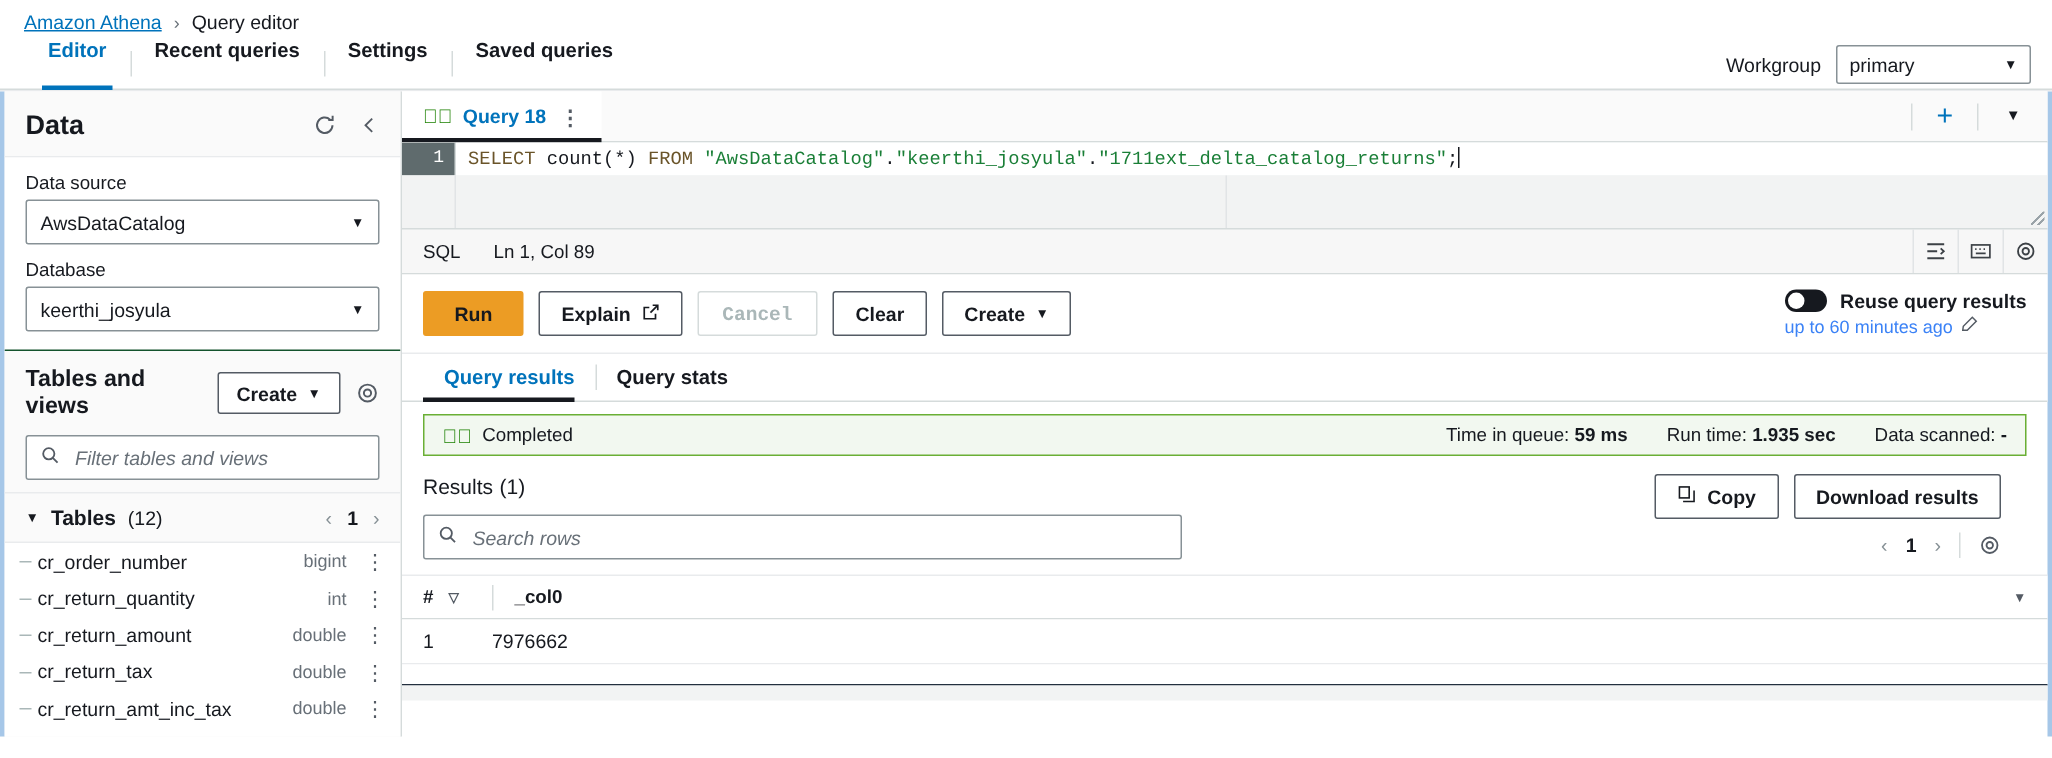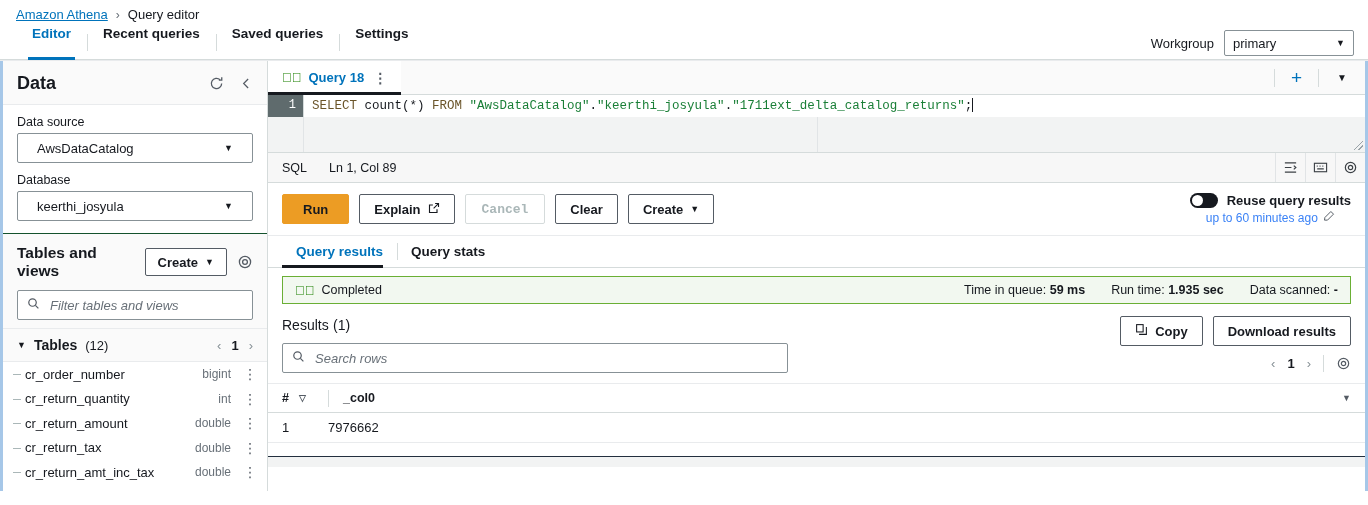--- a/index.html
+++ b/index.html
@@ -86,21 +86,21 @@
   }
   .sb-title { font-size:18px; font-weight:700; color:#16191f; }
   .sb-header-icons { display:flex; align-items:center; gap:16px; color:#545b64; }
   .icon-btn { cursor:pointer; display:inline-flex; align-items:center; justify-content:center; }
   .sb-section { padding: 10px 14px 12px 14px; border-bottom:1px solid #14532d; background:#fff;}
   .field-label { font-size:12.5px; color:#16191f; margin-bottom:4px; }
   .field-label.second { margin-top:10px; }
   .sb-select {
     display:flex; align-items:center; justify-content:space-between;
     height:30px; border:1px solid #879196; border-radius:2px; background:#fff;
-    padding: 0 19px; font-size:13px; cursor:pointer; color:#16191f;
+    padding: 0 9px; font-size:13px; cursor:pointer; color:#16191f;
   }
   .sb-select .caret { font-size:9px; }
 
   .tv-section { padding: 10px 14px 8px 14px; background:#fafafa;}
   .tv-row { display:flex; align-items:center; gap:10px; }
   .tv-title { font-size:15.5px; font-weight:700; flex:1; }
   .btn {
     display:inline-flex; align-items:center; justify-content:center; gap:7px;
     height:28px; padding: 0 12px;
     border:1px solid #545b64; border-radius:2px;
@@ -261,21 +261,21 @@
     font-weight:700; height:30px; padding:0 14px; border-radius:2px;
     font-size:13px; cursor:pointer; display:inline-flex; align-items:center; gap:7px;
     font-family:"Liberation Sans", sans-serif;
   }
   .btn-disabled {
     background:#fff; border:1px solid #d5dbdb; color:#aab7b8;
     font-weight:700; height:30px; padding:0 16px; border-radius:2px;
     font-size:13px; cursor:default; font-family:Liberation Mono, monospace;
   }
   .reuse-wrap {
-    margin-left:auto; display:flex; flex-direction:column; align-items:center; gap:2px;
+    margin-left:auto; display:flex; flex-direction:column; align-items:flex-start; gap:2px;
   }
   .reuse-row { display:flex; align-items:center; gap:9px; }
   .toggle {
     width:28px; height:15px; border-radius:8px; background:#16191f;
     position:relative; cursor:pointer; flex:0 0 28px;
   }
   .toggle .knob {
     position:absolute; left:2px; top:2px; width:11px; height:11px;
     border-radius:50%; background:#fff;
   }
@@ -307,21 +307,21 @@
     padding: 0 12px; font-size:12.5px;
   }
   .status-left { display:flex; align-items:center; gap:7px; color:#16191f; font-weight:400;}
   .status-left .ok { color:#1d8102; font-size:13px; }
   .status-right { margin-left:auto; display:flex; align-items:center; gap:26px; font-size:12.5px; }
   .stat { color:#16191f; }
   .stat b { font-weight:700; }
 
   .results-head {
     display:flex; align-items:flex-start;
-    padding: 12px 14px 0 14px; gap:12px;
+    padding: 12px 31px 0 14px; gap:12px;
   }
   .results-left { flex:1; min-width:0; }
   .results-title { font-size:15.5px; font-weight:700; margin-bottom:9px; }
   .results-title span { font-weight:400; font-size:14px; }
   .search-box {
     display:flex; align-items:center; gap:8px;
     height:30px; width:506px; max-width:100%;
     border:1px solid #879196; border-radius:2px; background:#fff; padding: 0 9px;
   }
   .search-box input {
@@ -372,24 +372,24 @@
 
   <div class="tabbar">
     <div class="tabs">
       <div class="tab active">
           <span>Editor</span>
         </div>
       <div class="tab">
           <span>Recent queries</span>
         </div>
       <div class="tab">
+          <span>Settings</span>
+        </div>
+      <div class="tab">
           <span>Saved queries</span>
-        </div>
-      <div class="tab">
-          <span>Settings</span>
         </div>
     </div>
     <div class="workgroup-wrap">
       <span class="workgroup-label">Workgroup</span>
       <div class="select">
         <span>primary</span>
         <span class="caret">▼</span>
       </div>
     </div>
   </div>

